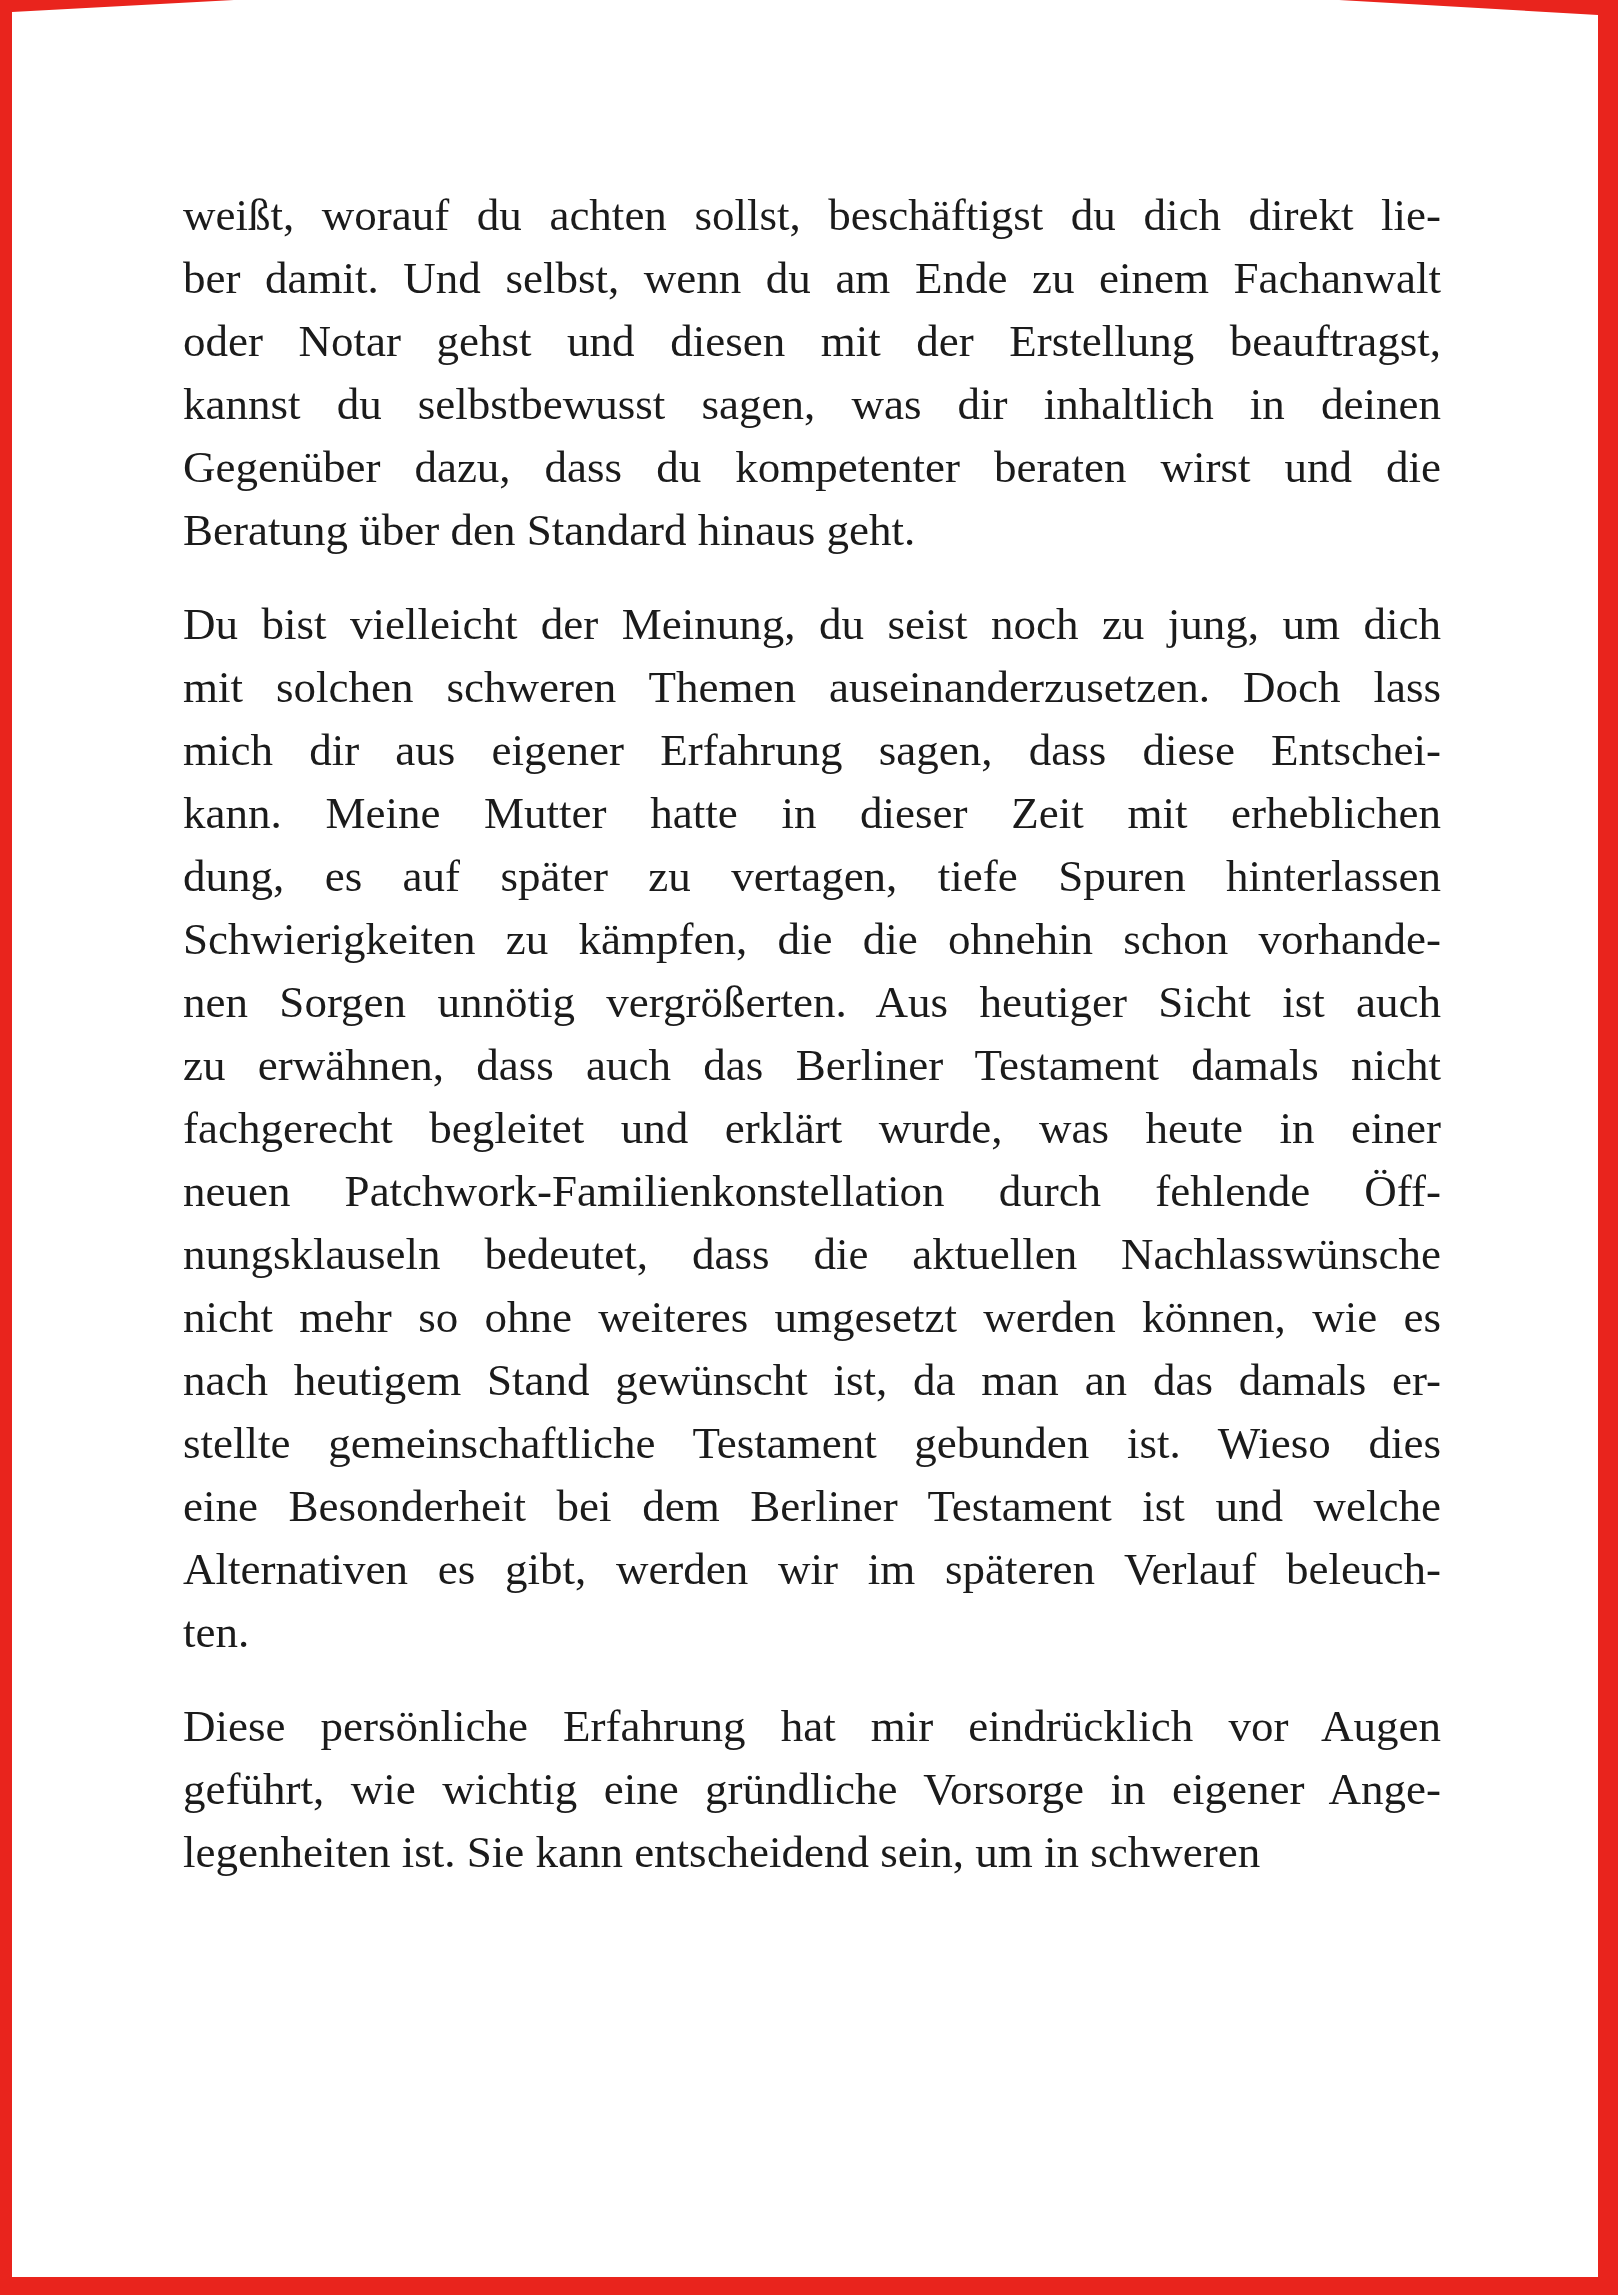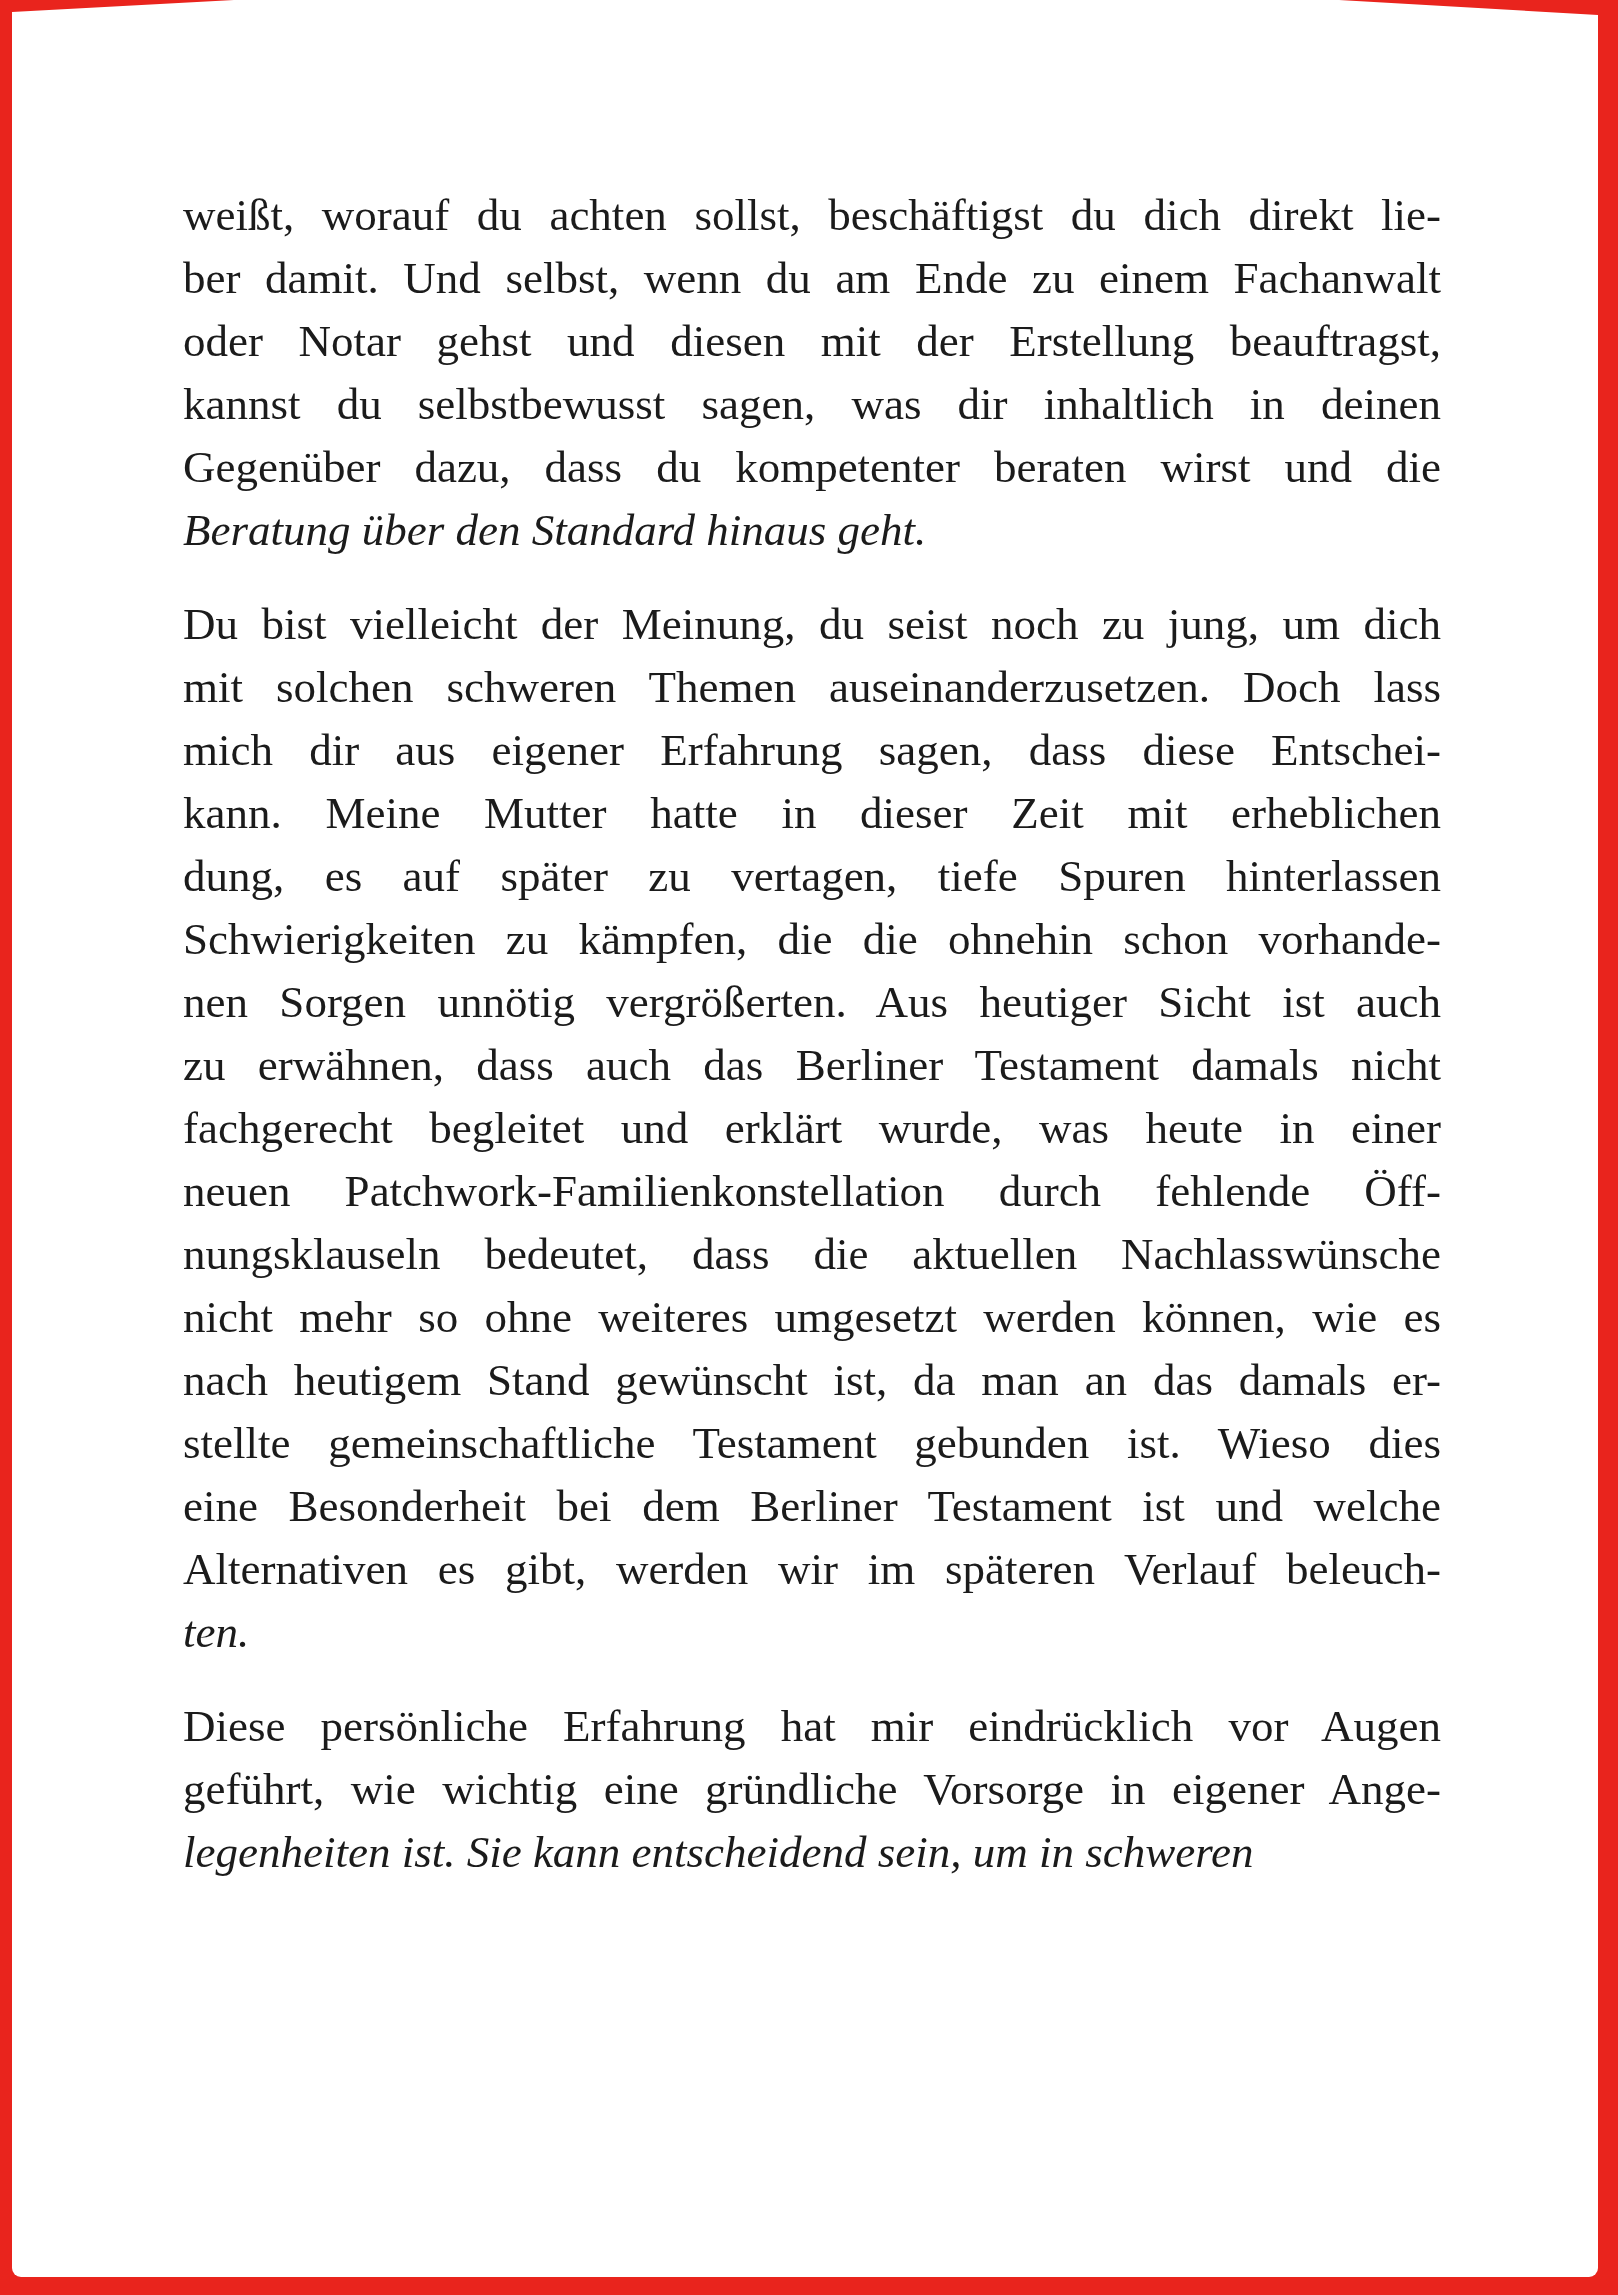--- a/index.html
+++ b/index.html
@@ -10,21 +10,20 @@
     overflow: hidden;
     background: #e9241d; 
   }
   .page {
     position: absolute;
     top: 0;
     left: 12px;
     right: 20.4px;
     bottom: 17.6px;
     background: #ffffff; 
-    border-radius: 9px;
   }
   
   .edge-wedge { position: absolute; width: 0; height: 0; }
   .edge-wedge.tl {
     top: 0; left: 0;
     border-top: 12px solid #e9241d;
     border-right: 222px solid transparent;
   }
   .edge-wedge.tr {
     top: 0; right: 0;
@@ -42,21 +41,20 @@
     color: #1b1b1b; 
   }
   .paragraph { margin: 0 0 31px 0; }
   .line {
     text-align: justify;
     text-align-last: justify;
     white-space: normal;
   }
   .line.line-last {
     text-align-last: left;
-    font-style: italic;
   }
 </style>
 </head>
 <body style="background-color: rgb(233, 36, 29);">
 
 <div class="page" style="background-color: rgb(255, 255, 255);">
   <div class="edge-wedge tl" style="border-top-color: rgb(233, 36, 29);"></div>
   <div class="edge-wedge tr" style="border-top-color: rgb(233, 36, 29);"></div>
   <div class="text-block" style="color: rgb(27, 27, 27);">
       <div class="paragraph">

